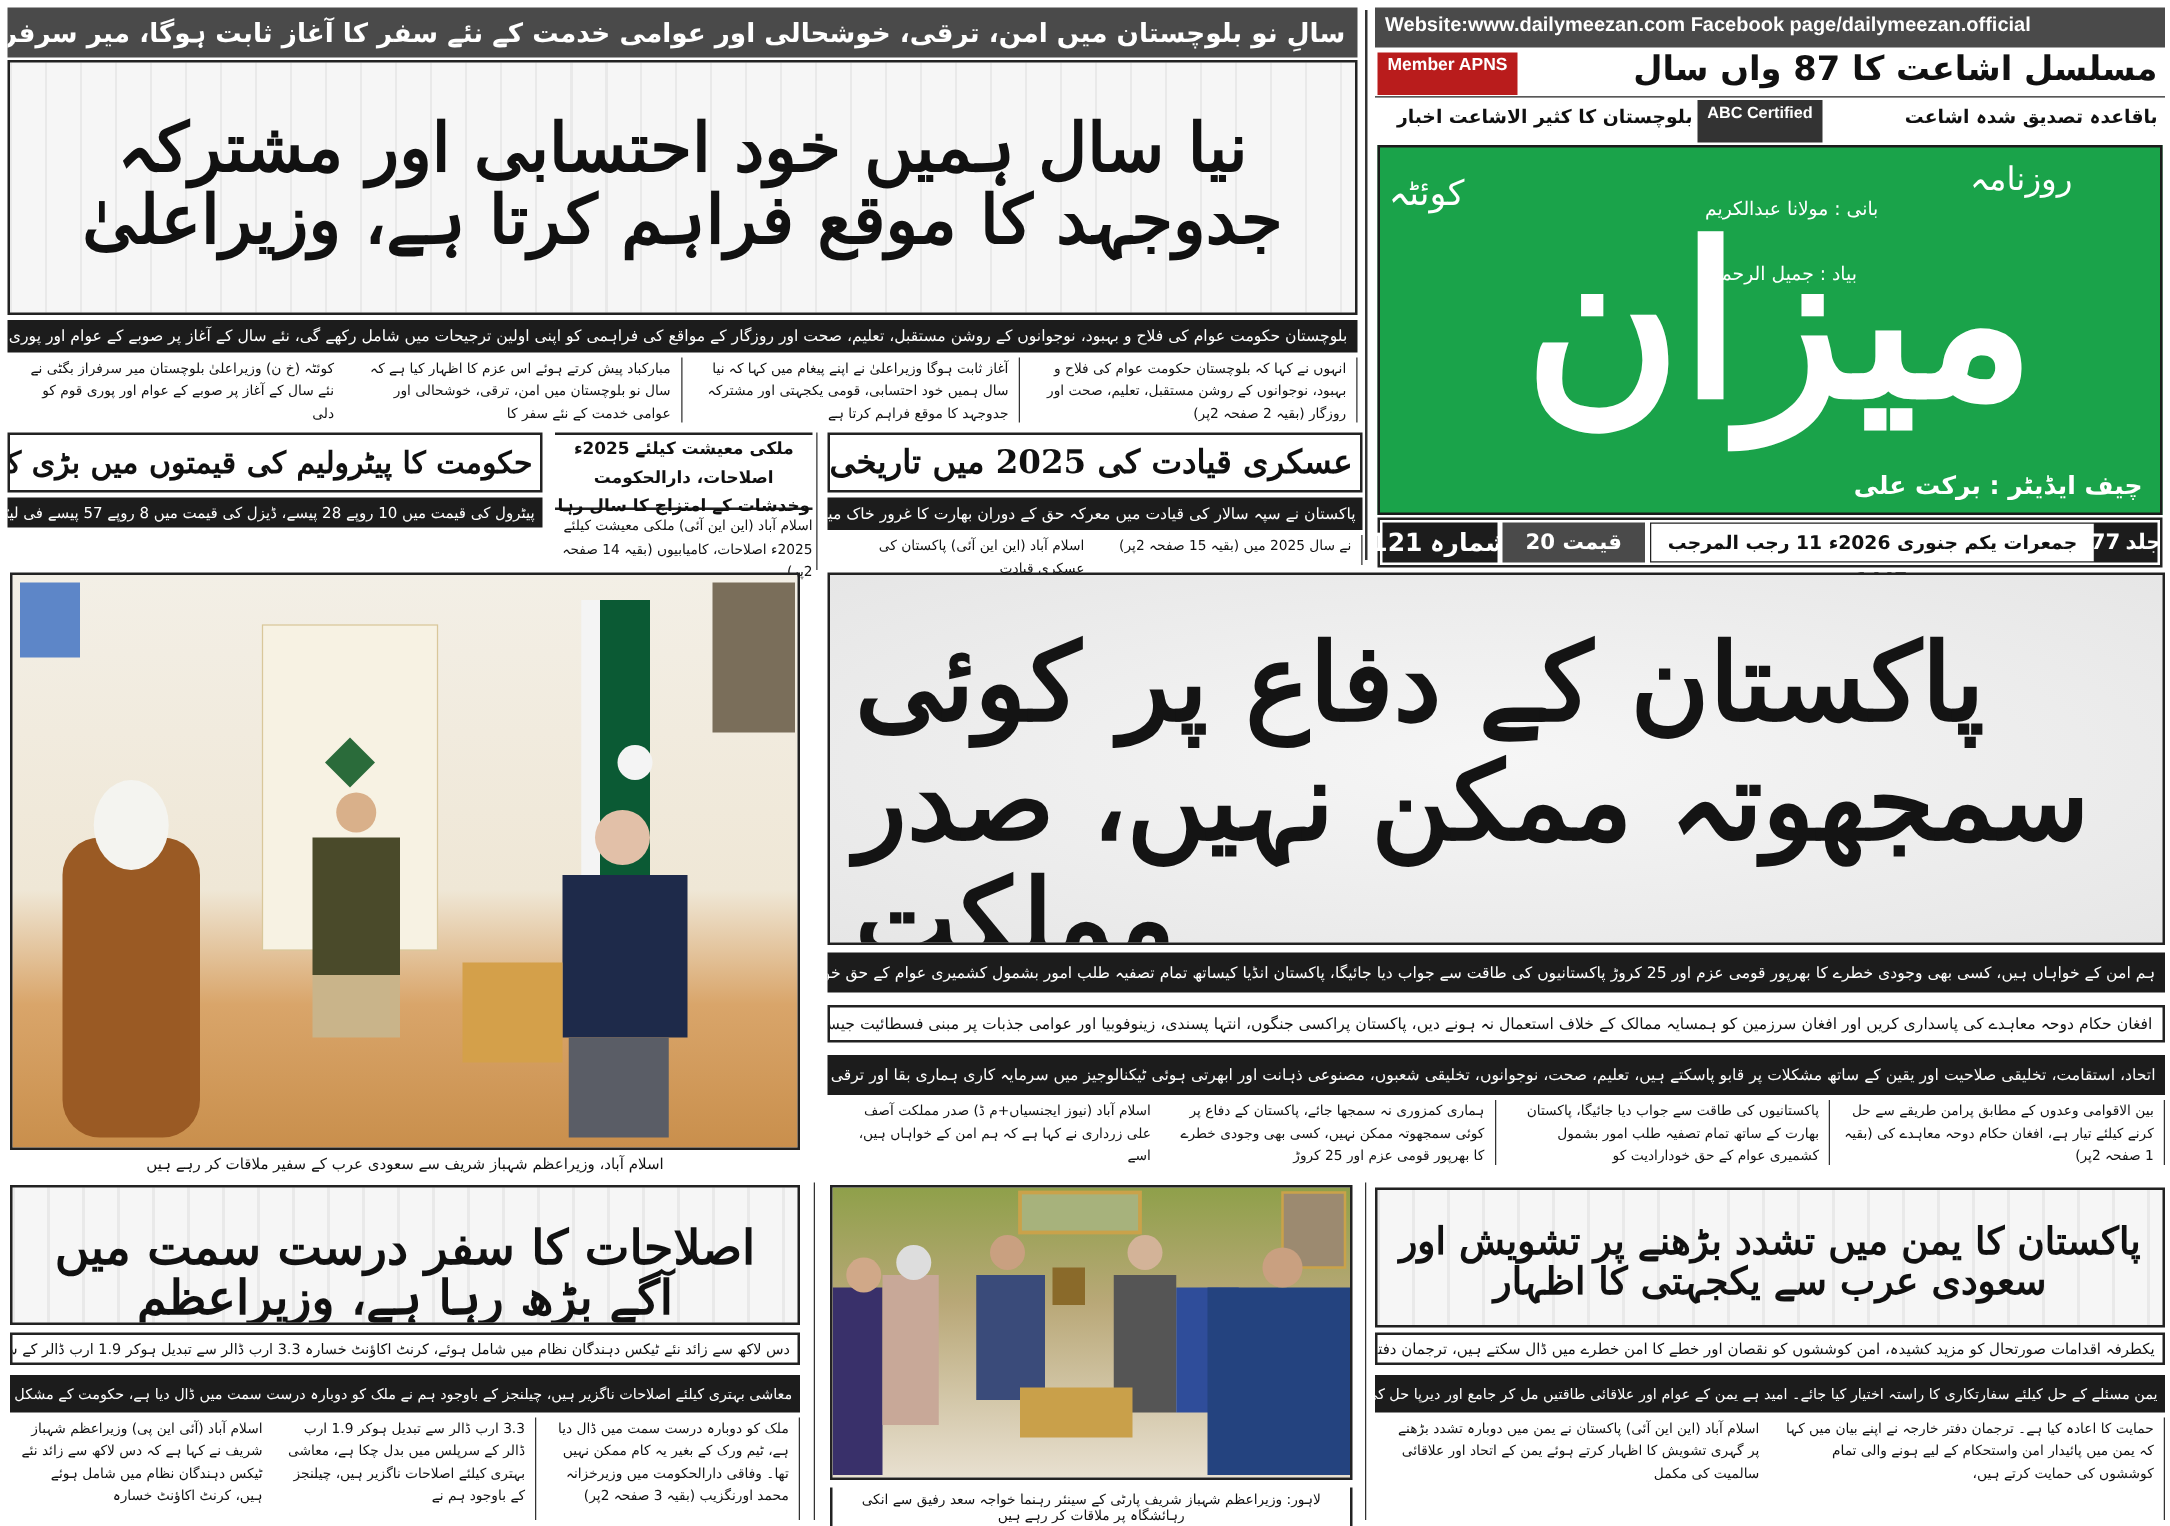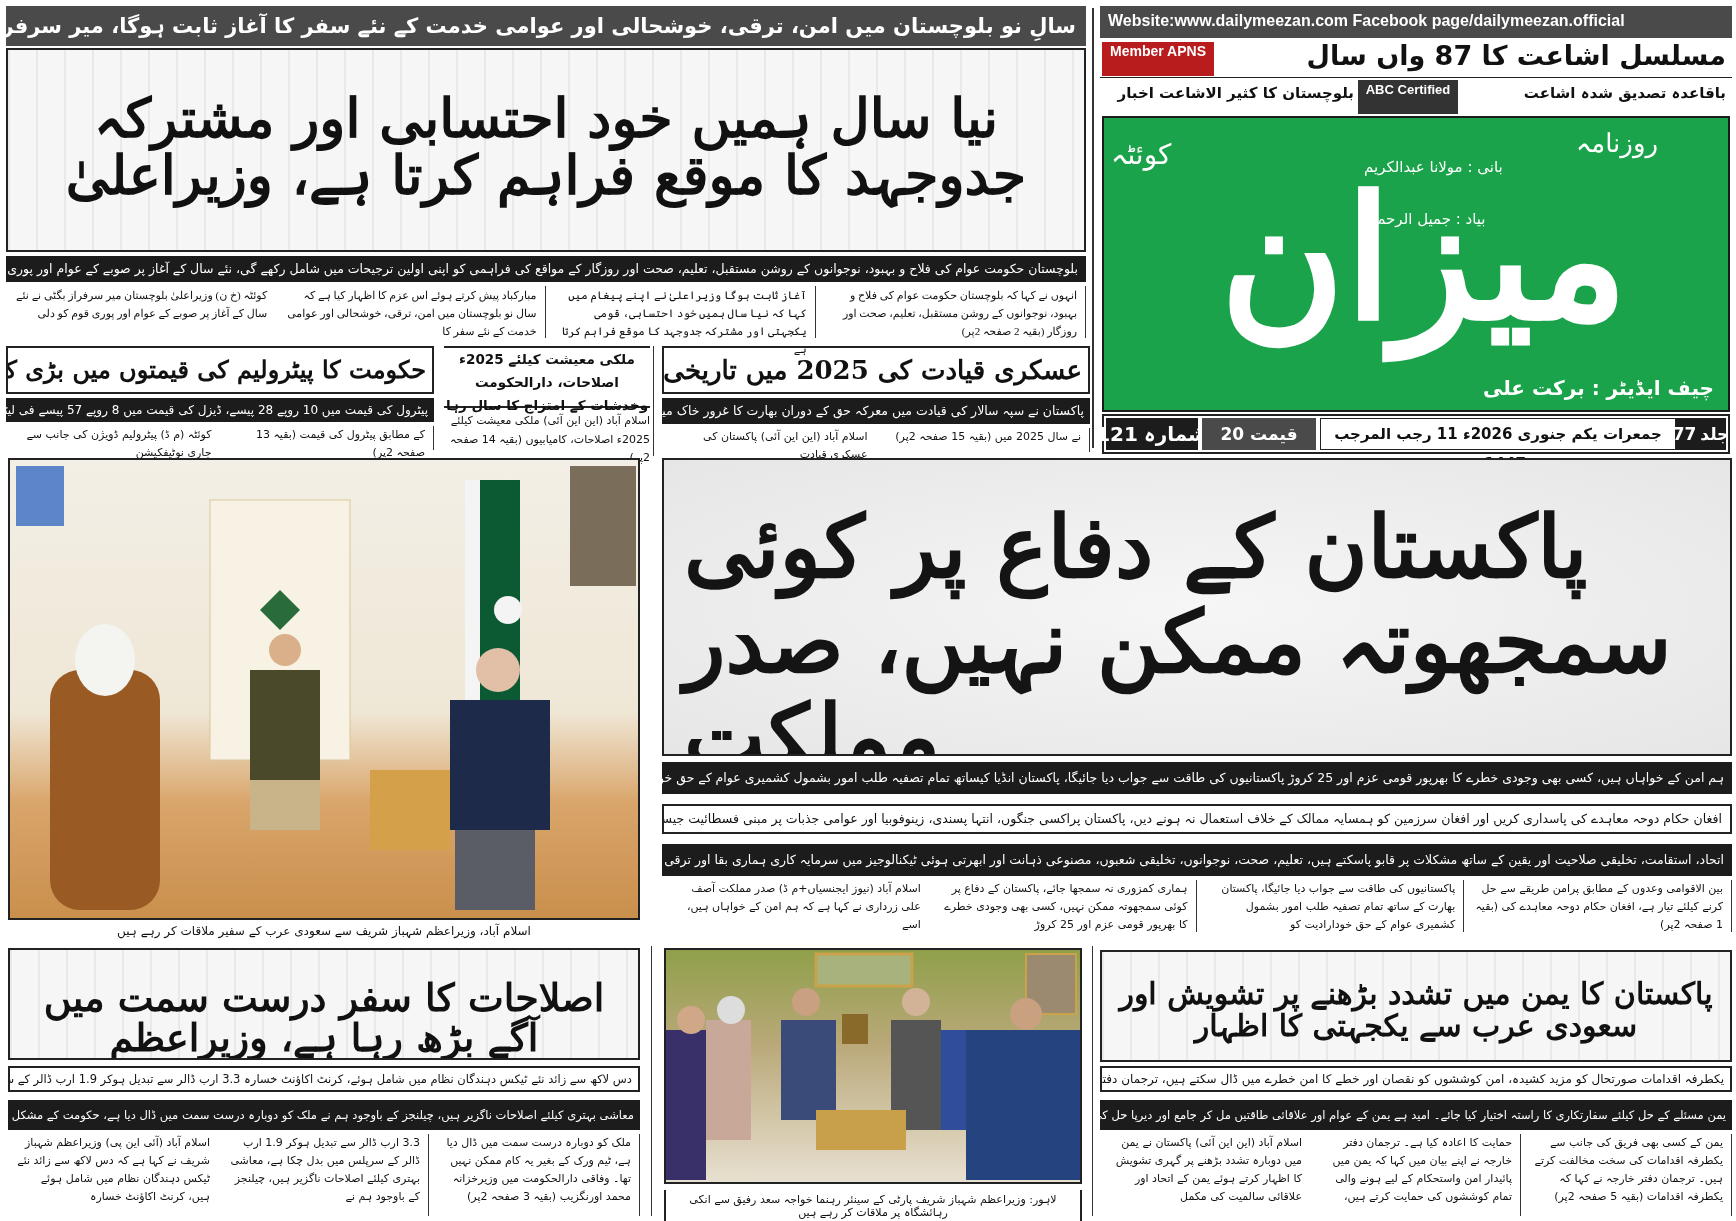--- a/index.html
+++ b/index.html
@@ -61,21 +61,21 @@
 <div class="abs" style="left:1092px; top:8px; width:2px; height:440px; background:#333;"></div>
 
 <div class="abs greybar rtl" style="left:6px; top:6px; width:1080px; height:40px; font-size:21px; font-weight:bold; line-height:40px; padding:0 10px; white-space:nowrap; overflow:hidden;">سالِ نو بلوچستان میں امن، ترقی، خوشحالی اور عوامی خدمت کے نئے سفر کا آغاز ثابت ہوگا، میر سرفراز بگٹی</div>
 
 <div class="abs box paper-bg rtl" style="left:6px; top:48px; width:1080px; height:204px; overflow:hidden;">
   <div class="headline" style="font-size:54px; padding:40px 14px 0 14px; text-align:center;">نیا سال ہمیں خود احتسابی اور مشترکہ جدوجہد کا موقع فراہم کرتا ہے، وزیراعلیٰ</div>
 </div>
 
 <div class="abs darkbar rtl" style="left:6px; top:256px; width:1080px; height:26px; font-size:12.5px; line-height:26px; padding:0 8px; white-space:nowrap; overflow:hidden;">بلوچستان حکومت عوام کی فلاح و بہبود، نوجوانوں کے روشن مستقبل، تعلیم، صحت اور روزگار کے مواقع کی فراہمی کو اپنی اولین ترجیحات میں شامل رکھے گی، نئے سال کے آغاز پر صوبے کے عوام اور پوری قوم کو دلی مبارکباد پیش</div>
 
-<div class="abs cols rtl" style="left:6px; top:286px; width:1080px; height:52px;font-family:Liberation Serif, serif;">
+<div class="abs cols rtl" style="left:6px; top:286px; width:1080px; height:52px;">
   <div>کوئٹہ (خ ن) وزیراعلیٰ بلوچستان میر سرفراز بگٹی نے نئے سال کے آغاز پر صوبے کے عوام اور پوری قوم کو دلی</div>
   <div>مبارکباد پیش کرتے ہوئے اس عزم کا اظہار کیا ہے کہ سال نو بلوچستان میں امن، ترقی، خوشحالی اور عوامی خدمت کے نئے سفر کا</div>
   <div>آغاز ثابت ہوگا وزیراعلیٰ نے اپنے پیغام میں کہا کہ نیا سال ہمیں خود احتسابی، قومی یکجہتی اور مشترکہ جدوجہد کا موقع فراہم کرتا ہے</div>
   <div>انہوں نے کہا کہ بلوچستان حکومت عوام کی فلاح و بہبود، نوجوانوں کے روشن مستقبل، تعلیم، صحت اور روزگار (بقیہ 2 صفحہ 2پر)</div>
 </div>
 
 <div class="abs" style="left:662px; top:346px; width:428px; height:110px;">
   <div class="abs box rtl headline" style="left:0; top:0; width:428px; height:48px; font-size:26px; line-height:44px; padding:0 6px; white-space:nowrap; overflow:hidden;">عسکری قیادت کی 2025 میں تاریخی کامیابیاں</div>
   <div class="abs darkbar rtl" style="left:0; top:52px; width:428px; height:26px; font-size:12.5px; line-height:26px; padding:0 6px; white-space:nowrap; overflow:hidden;">پاکستان نے سپہ سالار کی قیادت میں معرکہ حق کے دوران بھارت کا غرور خاک میں ملایا</div>
   <div class="abs cols rtl" style="left:0; top:82px; width:428px; height:24px;">
@@ -85,24 +85,20 @@
 </div>
 
 <div class="abs" style="left:440px; top:346px; width:214px; height:110px; border-right:1px solid #333;">
   <div class="abs rtl" style="left:4px; top:0; width:206px; height:62px; font-size:13.5px; font-weight:bold; line-height:1.7; border-top:2px solid #222; border-bottom:2px solid #222; text-align:center;">ملکی معیشت کیلئے 2025ء اصلاحات، دارالحکومت وخدشات کے امتزاج کا سال رہا</div>
   <div class="abs rtl" style="left:4px; top:66px; width:206px; font-size:11px; line-height:1.7;">اسلام آباد (این این آئی) ملکی معیشت کیلئے 2025ء اصلاحات، کامیابیوں (بقیہ 14 صفحہ 2پر)</div>
 </div>
 
 <div class="abs" style="left:6px; top:346px; width:428px; height:110px;">
   <div class="abs box rtl headline" style="left:0; top:0; width:428px; height:48px; font-size:24px; line-height:44px; padding:0 6px; white-space:nowrap; overflow:hidden;">حکومت کا پیٹرولیم کی قیمتوں میں بڑی کمی کا اعلان</div>
   <div class="abs darkbar rtl" style="left:0; top:52px; width:428px; height:24px; font-size:12px; line-height:24px; padding:0 6px; white-space:nowrap; overflow:hidden;">پیٹرول کی قیمت میں 10 روپے 28 پیسے، ڈیزل کی قیمت میں 8 روپے 57 پیسے فی لیٹر کمی کی گئی ہے</div>
-  <div class="abs cols rtl" style="left:0; top:80px; width:428px; height:24px;">
-    <div>کوئٹہ (م ڈ) پیٹرولیم ڈویژن کی جانب سے جاری نوٹیفکیشن</div>
-    <div>کے مطابق پیٹرول کی قیمت (بقیہ 13 صفحہ 2پر)</div>
-  </div>
 </div>
 
 <div class="abs box photo" style="left:8px; top:458px; width:632px; height:462px; background:linear-gradient(180deg,#f3efe6 0%,#efe7d6 55%,#d9a56a 75%,#c98f4c 100%);">
   <svg width="632" height="462" viewBox="0 0 632 462">
     <rect x="6" y="6" width="48" height="60" fill="#5d86c8"></rect>
     <rect x="560" y="6" width="66" height="120" fill="#7a6e5a"></rect>
     <rect x="200" y="40" width="140" height="260" fill="#f7f2e3" stroke="#d9c79a"></rect>
     <polygon points="270,130 290,150 270,170 250,150" fill="#2a6b3a"></polygon>
     <rect x="470" y="20" width="40" height="300" fill="#0b5a34"></rect>
     <rect x="455" y="20" width="15" height="300" fill="#f4f4f4"></rect>
@@ -168,17 +164,16 @@
 <div class="abs rtl caption" style="left:664px; top:1190px; width:418px; font-size:11px; border:2px solid #222; border-top:none; padding:3px 0;">لاہور: وزیراعظم شہباز شریف پارٹی کے سینئر رہنما خواجہ سعد رفیق سے انکی رہائشگاہ پر ملاقات کر رہے ہیں</div>
 
 <div class="abs box paper-bg rtl" style="left:1100px; top:950px; width:632px; height:112px; overflow:hidden;">
   <div class="headline" style="font-size:30px; padding:26px 10px 0 10px; text-align:center;">پاکستان کا یمن میں تشدد بڑھنے پر تشویش اور سعودی عرب سے یکجہتی کا اظہار</div>
 </div>
 <div class="abs box rtl" style="left:1100px; top:1066px; width:632px; height:26px; font-size:12px; line-height:22px; padding:0 6px; white-space:nowrap; overflow:hidden;">یکطرفہ اقدامات صورتحال کو مزید کشیدہ، امن کوششوں کو نقصان اور خطے کا امن خطرے میں ڈال سکتے ہیں، ترجمان دفتر خارجہ</div>
 <div class="abs darkbar rtl" style="left:1100px; top:1100px; width:632px; height:30px; font-size:11.5px; line-height:30px; padding:0 6px; white-space:nowrap; overflow:hidden;">یمن مسئلے کے حل کیلئے سفارتکاری کا راستہ اختیار کیا جائے۔ امید ہے یمن کے عوام اور علاقائی طاقتیں مل کر جامع اور دیرپا حل کی طرف بڑھیں گی، بیان</div>
 <div class="abs cols rtl" style="left:1100px; top:1134px; width:632px; height:82px;">
   <div>اسلام آباد (این این آئی) پاکستان نے یمن میں دوبارہ تشدد بڑھنے پر گہری تشویش کا اظہار کرتے ہوئے یمن کے اتحاد اور علاقائی سالمیت کی مکمل</div>
   <div>حمایت کا اعادہ کیا ہے۔ ترجمان دفتر خارجہ نے اپنے بیان میں کہا کہ یمن میں پائیدار امن واستحکام کے لیے ہونے والی تمام کوششوں کی حمایت کرتے ہیں،</div>
-  <div>یمن کے کسی بھی فریق کی جانب سے یکطرفہ اقدامات کی سخت مخالفت کرتے ہیں۔ ترجمان دفتر خارجہ نے کہا کہ یکطرفہ اقدامات (بقیہ 5 صفحہ 2پر)</div>
 </div>
 
 <div class="abs" style="left:651px; top:946px; width:1px; height:270px; background:#333;"></div>
 <div class="abs" style="left:1092px; top:946px; width:1px; height:270px; background:#333;"></div>
 
 </body></html>

